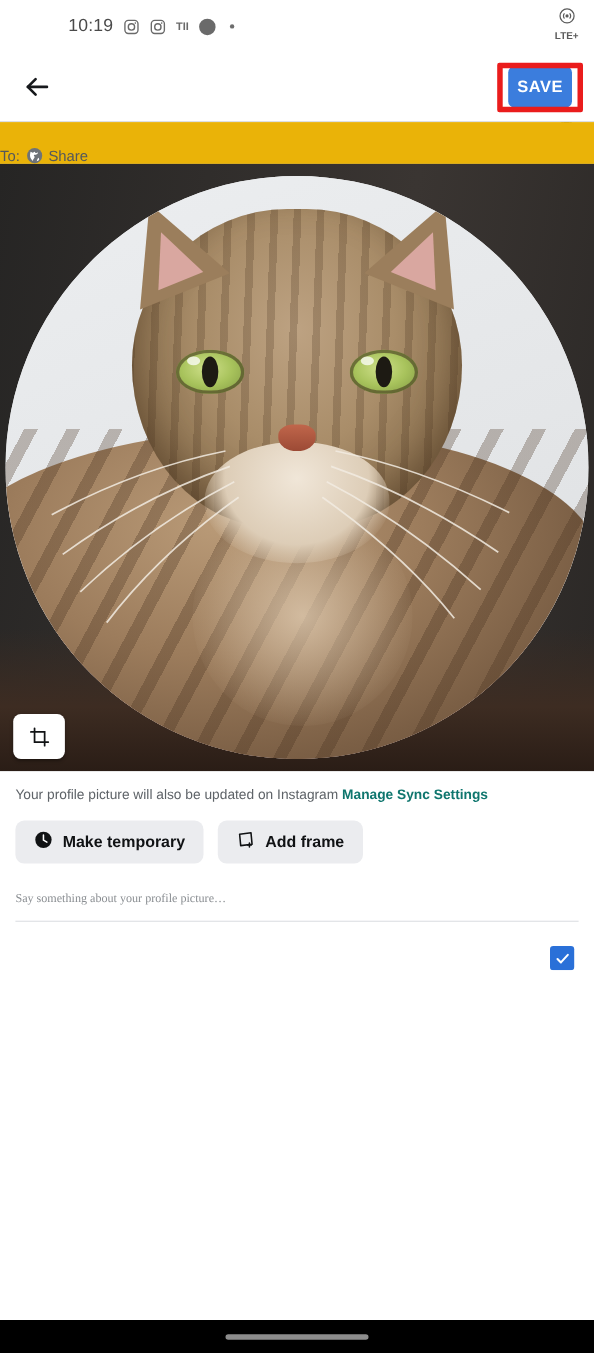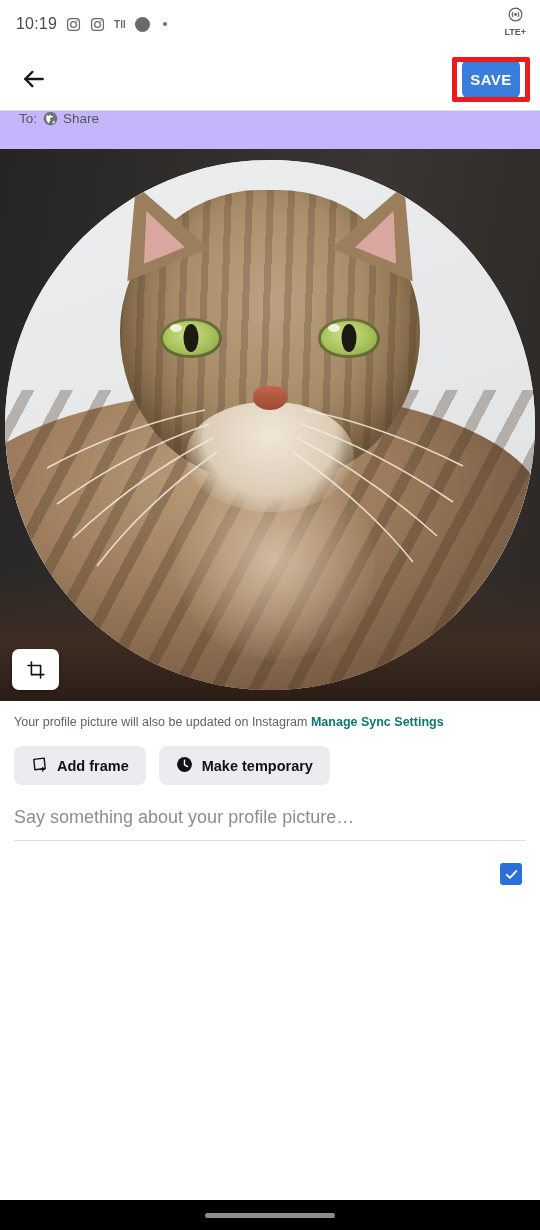--- a/index.html
+++ b/index.html
@@ -20,21 +20,21 @@
   
   .statusbar {
     height: 48px;
     flex: 0 0 48px;
     background: #ffffff;
     display: flex;
     align-items: center;
     padding: 0 14px 0 16px;
     color: #5b5b5b;
   }
-  .sb-left { display: flex; align-items: center; gap: 9px; }
+  .sb-left { display: flex; align-items: center; gap: 9px; margin-left: 46px; }
   .sb-clock {
     font-size: 16px;
     color: #4a4a4a;
     letter-spacing: 0.2px;
     font-family: "Liberation Sans", sans-serif;
   }
   .sb-right { margin-left: auto; display: flex; align-items: center; gap: 9px; flex-direction: column; }
   .sb-ico { display: inline-flex; align-items: center; justify-content: center; }
   .sb-ico svg { display: block; }
   .volte {
@@ -99,23 +99,22 @@
     cursor: pointer;
     font-family: "Liberation Sans", sans-serif;
   }
   .hdr-divider {
     height: 1px; background: #dcdfe3; width: 100%;
   }
 
   
   .audience {
     height: 38px; flex: 0 0 38px;
-    display: flex; align-items: flex-start;
-    padding-left: 19px;
-    background: #c4b5fd;
+    display: flex; align-items: flex-end;
+    background: #eab308;
     cursor: pointer;
   }
   .aud-to {
     font-size: 13.5px;
     color: #54585c;
   }
   .globe-icon { margin: 0 5px 0 6px; display: inline-flex; }
   .aud-value {
     font-size: 13.5px;
     color: #54585c;
@@ -314,24 +313,24 @@
   
   .caption-wrap {
     margin: 22px 14px 0 14px;
     border-bottom: 1px solid #dcdfe3;
     padding-bottom: 12px;
   }
   .caption-input {
     width: 100%;
     border: none;
     outline: none;
-    font-size: 18px;
+    font-size: 11px;
     color: #000000;
     background: transparent;
-    font-family: Liberation Sans, sans-serif;
+    font-family: Liberation Serif, serif;
   }
   .caption-input::placeholder { color: #8a8e92; }
 
   
   .newsfeed-row {
     display: flex;
     align-items: center;
     padding: 22px 18px 0 16px;
   }
   .newsfeed-label {
@@ -517,35 +516,35 @@
     </div>
   </div>
 
   <div class="sync-row">
     <span>Your profile picture will also be updated on Instagram </span><span class="sync-link">Manage Sync Settings</span>
   </div>
 
   <div class="chips">
     <button class="chip">
       <span>
+        <svg width="17" height="17" viewBox="0 0 24 24">
+          <circle cx="12" cy="12" r="10.5" fill="#101214"></circle>
+          <path d="M12 5.8v6.6l4.4 2.6" stroke="#ffffff" stroke-width="2" fill="none" stroke-linecap="round"></path>
+        </svg>
+      </span>
+      <span>Make temporary</span>
+    </button>
+    <button class="chip">
+      <span>
         <svg width="17" height="17" viewBox="0 0 24 24" fill="none" stroke="#101214" stroke-width="2" stroke-linejoin="round">
           <path d="M4 4.8 18.6 3 20 17.6 5.4 19.4z"></path>
           <path d="M16.6 16.2v5M14.1 18.7h5" stroke-linecap="round"></path>
         </svg>
       </span>
       <span>Add frame</span>
-    </button>
-    <button class="chip">
-      <span>
-        <svg width="17" height="17" viewBox="0 0 24 24">
-          <circle cx="12" cy="12" r="10.5" fill="#101214"></circle>
-          <path d="M12 5.8v6.6l4.4 2.6" stroke="#ffffff" stroke-width="2" fill="none" stroke-linecap="round"></path>
-        </svg>
-      </span>
-      <span>Make temporary</span>
     </button>
   </div>
 
   <div class="caption-wrap">
     <input class="caption-input" type="text" placeholder="Say something about your profile picture…" style="">
   </div>
 
   <div class="newsfeed-row">
     <span class="checkbox">
       <svg width="15" height="15" viewBox="0 0 24 24" fill="none" stroke="#ffffff" stroke-width="3" stroke-linecap="round" stroke-linejoin="round">

